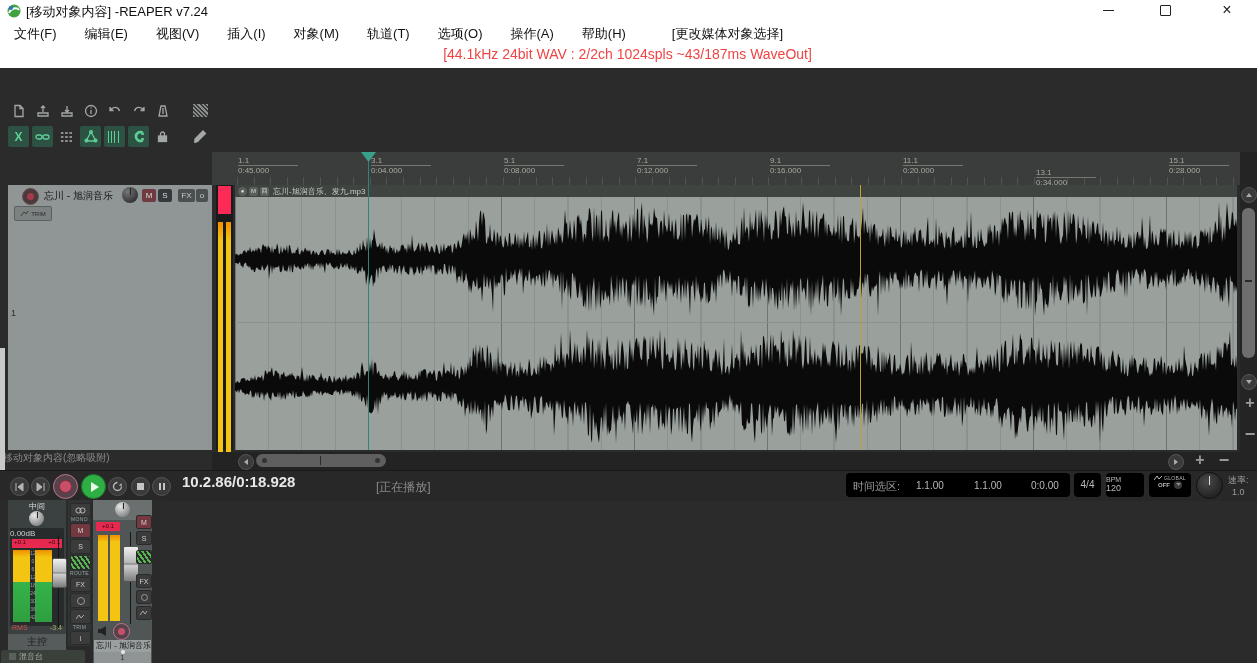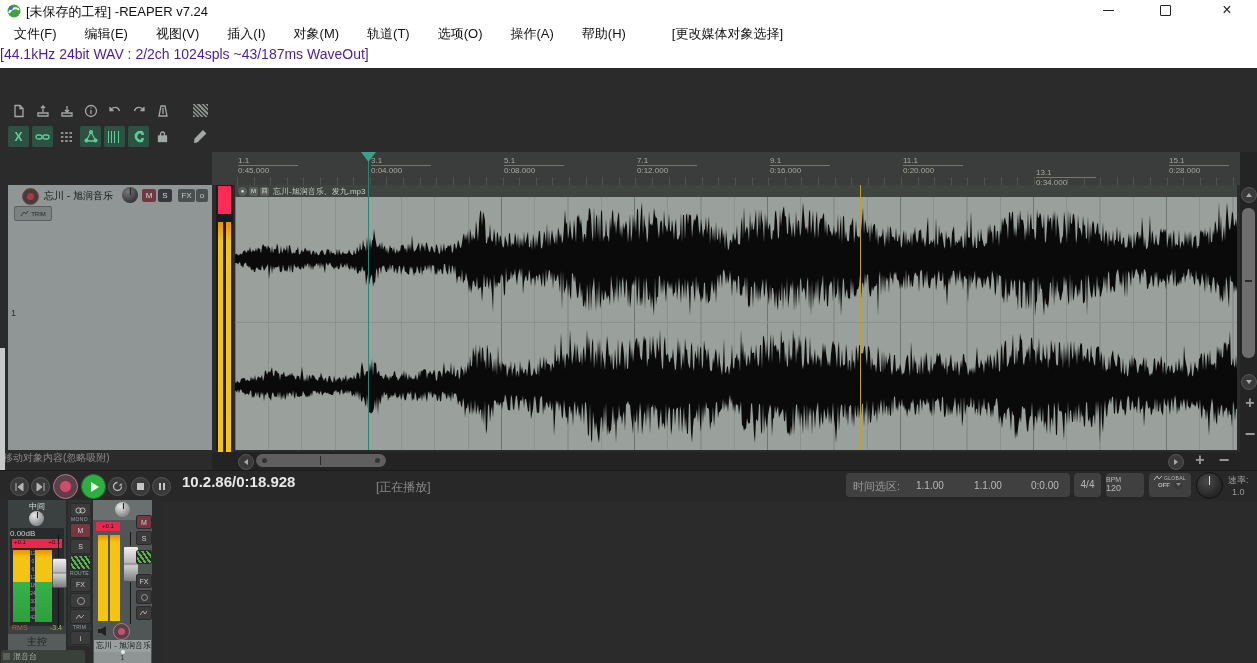--- a/index.html
+++ b/index.html
@@ -3,21 +3,21 @@
 <meta charset="utf-8">
 <style>
   html,body{margin:0;padding:0}
   body{width:1257px;height:663px;position:relative;background:#262626;
        font-family:"Liberation Sans",sans-serif;overflow:hidden}
   .abs{position:absolute}
   
   .titlebar{left:0;top:0;width:1257px;height:22px;background:#ffffff;color:#111;font-size:13px}
   .menubar{left:0;top:22px;width:1257px;height:24px;background:#ffffff;color:#111;display:flex;align-items:center;font-size:13px}
   .menubar .mi{padding:0 14px;cursor:default}
-  .statusline{left:0;top:46px;width:1257px;height:22px;background:#ffffff;color:#4c1d95;font-size:14px;text-align:left}
+  .statusline{left:0;top:46px;width:1257px;height:22px;background:#ffffff;color:#ef4444;font-size:14px;text-align:center}
   .winbtn{width:40px;height:20px;top:0;display:flex;align-items:center;justify-content:center;color:#222}
   
   .tbtn{width:21px;height:21px;border-radius:2px;display:flex;align-items:center;justify-content:center}
   .tbtn.on{background:#2d5244}
   .tbtn svg{stroke:#a3a8a5;fill:none;stroke-width:1.3}
   .tbtn.on svg{stroke:#5ecf97}
   .tbtn .tx{color:#a3a8a5;font-size:12px;font-weight:bold}
   .tbtn.on .tx{color:#5ecf97}
   
   .ruler{left:212px;top:152px;width:1028px;height:33px;background:#3a3d3b;
@@ -28,40 +28,40 @@
   
   .tcp{left:8px;top:185px;width:204px;height:265px;background:#8f9695}
   .sbtn{font-size:8px;color:#ddd;display:flex;align-items:center;justify-content:center;border-radius:2px}
   .itemhdr{left:235px;top:185px;width:1002px;height:12px;background:#3f4441;color:#c9cdc9;font-size:8px;display:flex;align-items:center;overflow:hidden;white-space:nowrap}
   .itembody{left:235px;top:197px;width:1002px;height:253px;background:#9aa19d}
   .grid{background-image:
      repeating-linear-gradient(90deg,rgba(30,45,38,.28) 0 1px,transparent 1px 133px),
      repeating-linear-gradient(90deg,rgba(40,60,50,.14) 0 1px,transparent 1px 33.25px)}
   
   .cbtn{border-radius:50%;background:#3a3a3a;border:1px solid #555;display:flex;align-items:center;justify-content:center}
-  .tbox{background:#404040;border-radius:4px;color:#b9b9b9}
+  .tbox{background:#000000;border-radius:4px;color:#b9b9b9}
   
   .mlabel{font-size:5px;color:#9aa0a0;text-align:center;letter-spacing:.3px}
   .mbtn{background:#3b3b3b;border:1px solid #2a2a2a;border-radius:2px;color:#cfcfcf;font-size:7px;display:flex;align-items:center;justify-content:center}
   .knob{border-radius:50%;background:radial-gradient(circle at 35% 30%,#e8e8e8,#9a9a9a 60%,#6f6f6f)}
   .knob i{position:absolute;left:50%;top:8%;width:1px;height:40%;background:#222}
   .fader{background:linear-gradient(#f0f0f0,#b9b9b9 45%,#8c8c8c 50%,#cfcfcf 55%,#7d7d7d);border:1px solid #555;border-radius:2px}
   .meterY{background:linear-gradient(#ef8f00 0%,#f3c411 8%,#f3c411 100%)}
   .meterMix{background:linear-gradient(#ef8f00 0%,#f3c411 10%,#f3c411 45%,#35b34a 45%,#2f9e3e 100%)}
 </style>
 </head>
 <body>
 
 <div class="abs titlebar">
   <svg class="abs" style="left:7px;top:4px" width="14" height="14">
     <circle cx="7" cy="7" r="6.5" fill="#3fa23f"></circle>
       <path d="M2 9c2-5 8-6 10-3" stroke="#fff" stroke-width="2" fill="none"></path>
       <circle cx="4" cy="4" r="2" fill="#2d6fd2"></circle>
   </svg>
-  <span class="abs" style="left:26px;top:3px">[未保存的工程] -REAPER v7.24</span>
+  <span class="abs" style="left:26px;top:3px">[移动对象内容] -REAPER v7.24</span>
   <div class="abs winbtn" style="left:1088px">
       <div style="width:11px;border-bottom:1px solid #222"></div>
     </div>
   <div class="abs winbtn" style="left:1145px">
       <div style="width:9px;height:9px;border:1px solid #222;border-radius:1px"></div>
     </div>
   <div class="abs winbtn" style="left:1207px;font-size:16px">×</div>
 </div>
 
 <div class="abs menubar">
@@ -425,16 +425,16 @@
 <svg class="abs" style="left:98px;top:626px" width="10" height="10">
     <path d="M8 0v10L3 7H0V3h3z" fill="#222"></path>
   </svg>
 <div class="abs" style="left:113px;top:623px;width:15px;height:15px;border-radius:50%;background:#57414a;border:1px solid #b8798a;display:flex;align-items:center;justify-content:center">
     <div style="width:7px;height:7px;border-radius:50%;background:#c8506a"></div>
   </div>
 <div class="abs" style="left:94px;top:640px;width:57px;height:12px;background:#9aa0a0;color:#161616;font-size:8px;line-height:12px;padding-left:2px;white-space:nowrap;overflow:hidden;box-sizing:border-box">忘川 - 旭润音乐</div>
 <div class="abs" style="left:94px;top:652px;width:57px;height:11px;background:#8f9595;color:#2e2e2e;font-size:7px;text-align:center;line-height:11px">1</div>
 <div class="abs" style="left:121px;top:650px;width:4px;height:4px;border-radius:50%;background:#e8e8e8"></div>
 
-<div class="abs" style="left:1px;top:650px;width:84px;height:13px;background:#3a403a;border-radius:3px 3px 0 0;display:flex;align-items:center;gap:3px;padding-left:2px;box-sizing:border-box">
+<div class="abs" style="left:1px;top:650px;width:84px;height:13px;background:#3a403a;border-radius:3px 3px 0 0;display:flex;align-items:center;gap:3px;padding-left:8px;box-sizing:border-box">
   <span style="width:7px;height:7px;background:#5a615a;display:inline-block"></span>
   <span style="font-size:8px;color:#a8b0a8">混音台</span>
 </div>
 
 </body></html>

